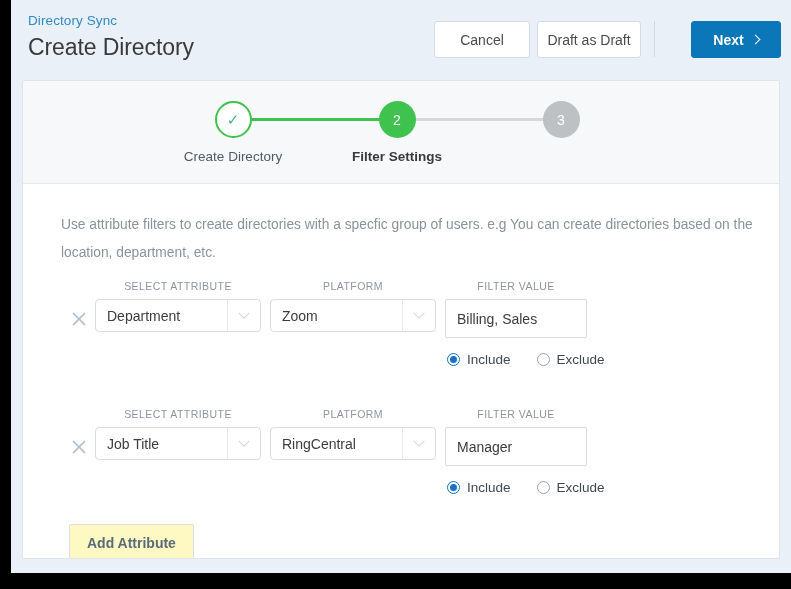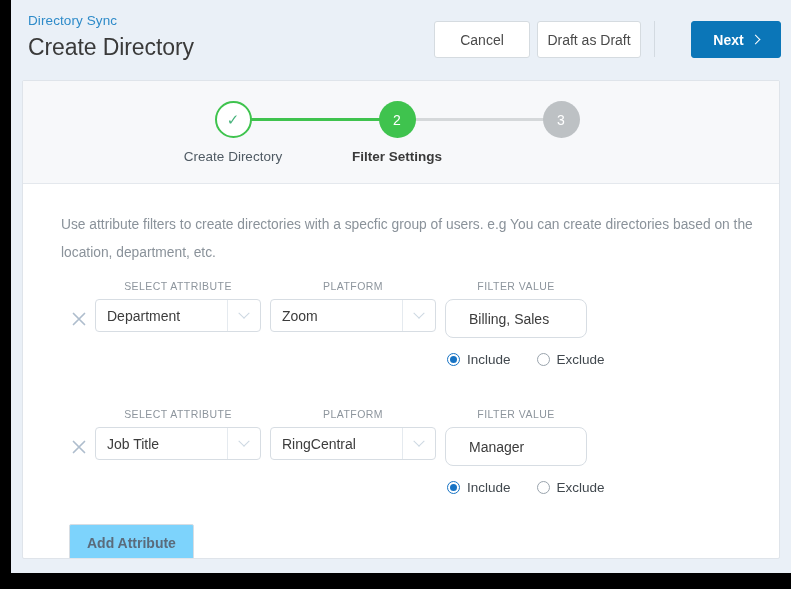--- a/index.html
+++ b/index.html
@@ -267,23 +267,23 @@
     width: 8px; height: 8px;
     border-bottom: 1.5px solid #cdd8e2;
     border-right: 1.5px solid #cdd8e2;
     transform: rotate(45deg) translate(-2px,-2px);
   }
 
   .text-input {
     height: 39px;
     width: 100%;
     border: 1px solid #d7dde3;
-    border-radius: 8px;
-    background: #ffffff;
-    padding: 0 23px;
+    border-radius: 2px;
+    background: #ffffff;
+    padding: 0 11px;
     font-family: "Liberation Sans", sans-serif;
     font-size: 14px;
     color: #3c3c3c;
     outline: none;
   }
 
   .radio-group {
     position: absolute;
     left: 424px;
     top: 72px;
@@ -320,21 +320,21 @@
   }
 
   .add-attr-btn {
     position: absolute;
     left: 46px;
     top: 340px;
     height: 38px;
     padding: 0 17px;
     border: 1px solid #d7dde3;
     border-radius: 2px;
-    background: #7dd3fc;
+    background: #fef9c3;
     font-family: "Liberation Sans", sans-serif;
     font-size: 14px;
     font-weight: 700;
     color: #5a6b7b;
     cursor: pointer;
   }
 </style>
 </head>
 <body>
 

